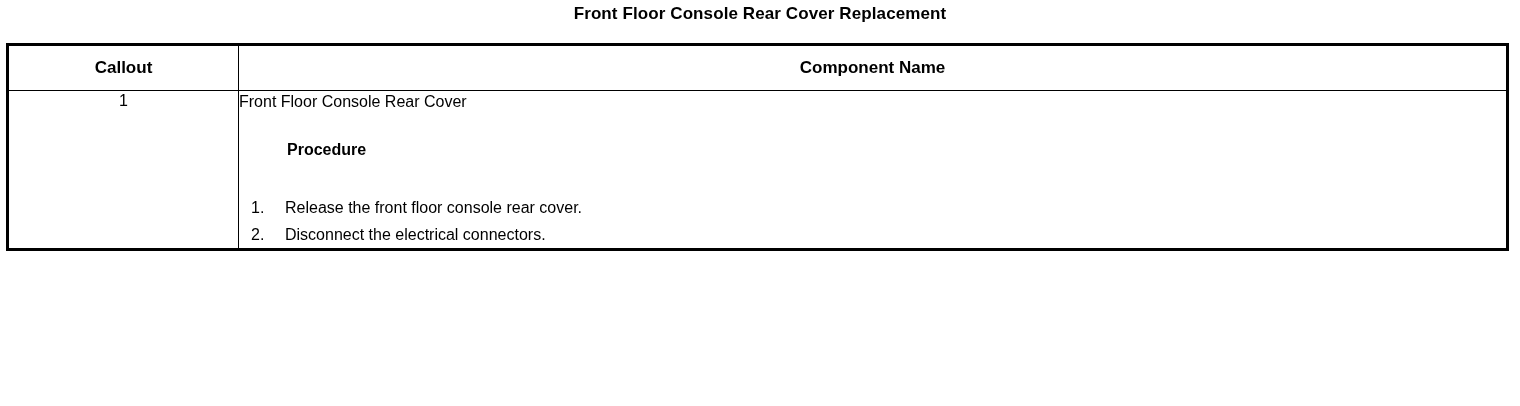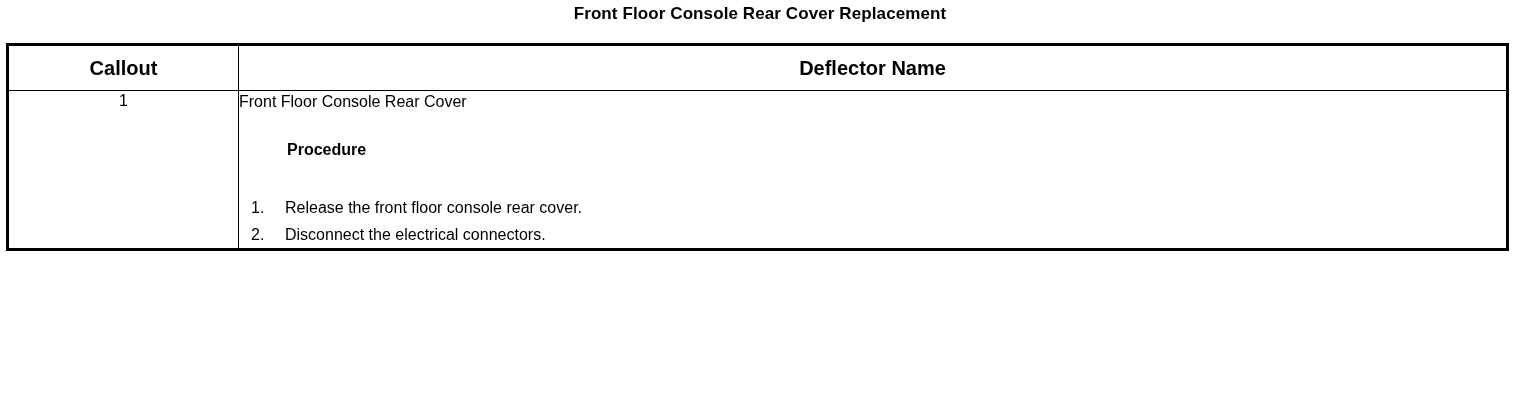--- a/index.html
+++ b/index.html
@@ -46,21 +46,21 @@
 
   .proc-table td,
   .proc-table th {
     border: 1px solid #000000;
     vertical-align: top;
     padding: 0;
   }
 
   
   .hdr-cell {
-    font-size: 20px;
+    font-size: 17px;
     font-weight: bold;
     height: 44px;
     line-height: 44px;
     padding: 0 4px;
     border-bottom: 3px solid #000000;
   }
 
   .col-callout { width: 231px; }
 
   
@@ -134,21 +134,21 @@
   <div class="doc-title">Front Floor Console Rear Cover Replacement</div>
 
   <table class="proc-table">
     <colgroup>
       <col class="col-callout">
       <col>
     </colgroup>
     <thead>
       <tr>
         <th class="hdr-cell">Callout</th>
-        <th class="hdr-cell">Deflector Name</th>
+        <th class="hdr-cell">Component Name</th>
       </tr>
     </thead>
     <tbody>
       <tr>
         <td class="callout-cell">1</td>
         <td class="component-cell">
           <div class="component-name">Front Floor Console Rear Cover</div>
           <div class="procedure-heading">Procedure</div>
           <ol class="steps">
             <li class="step">

